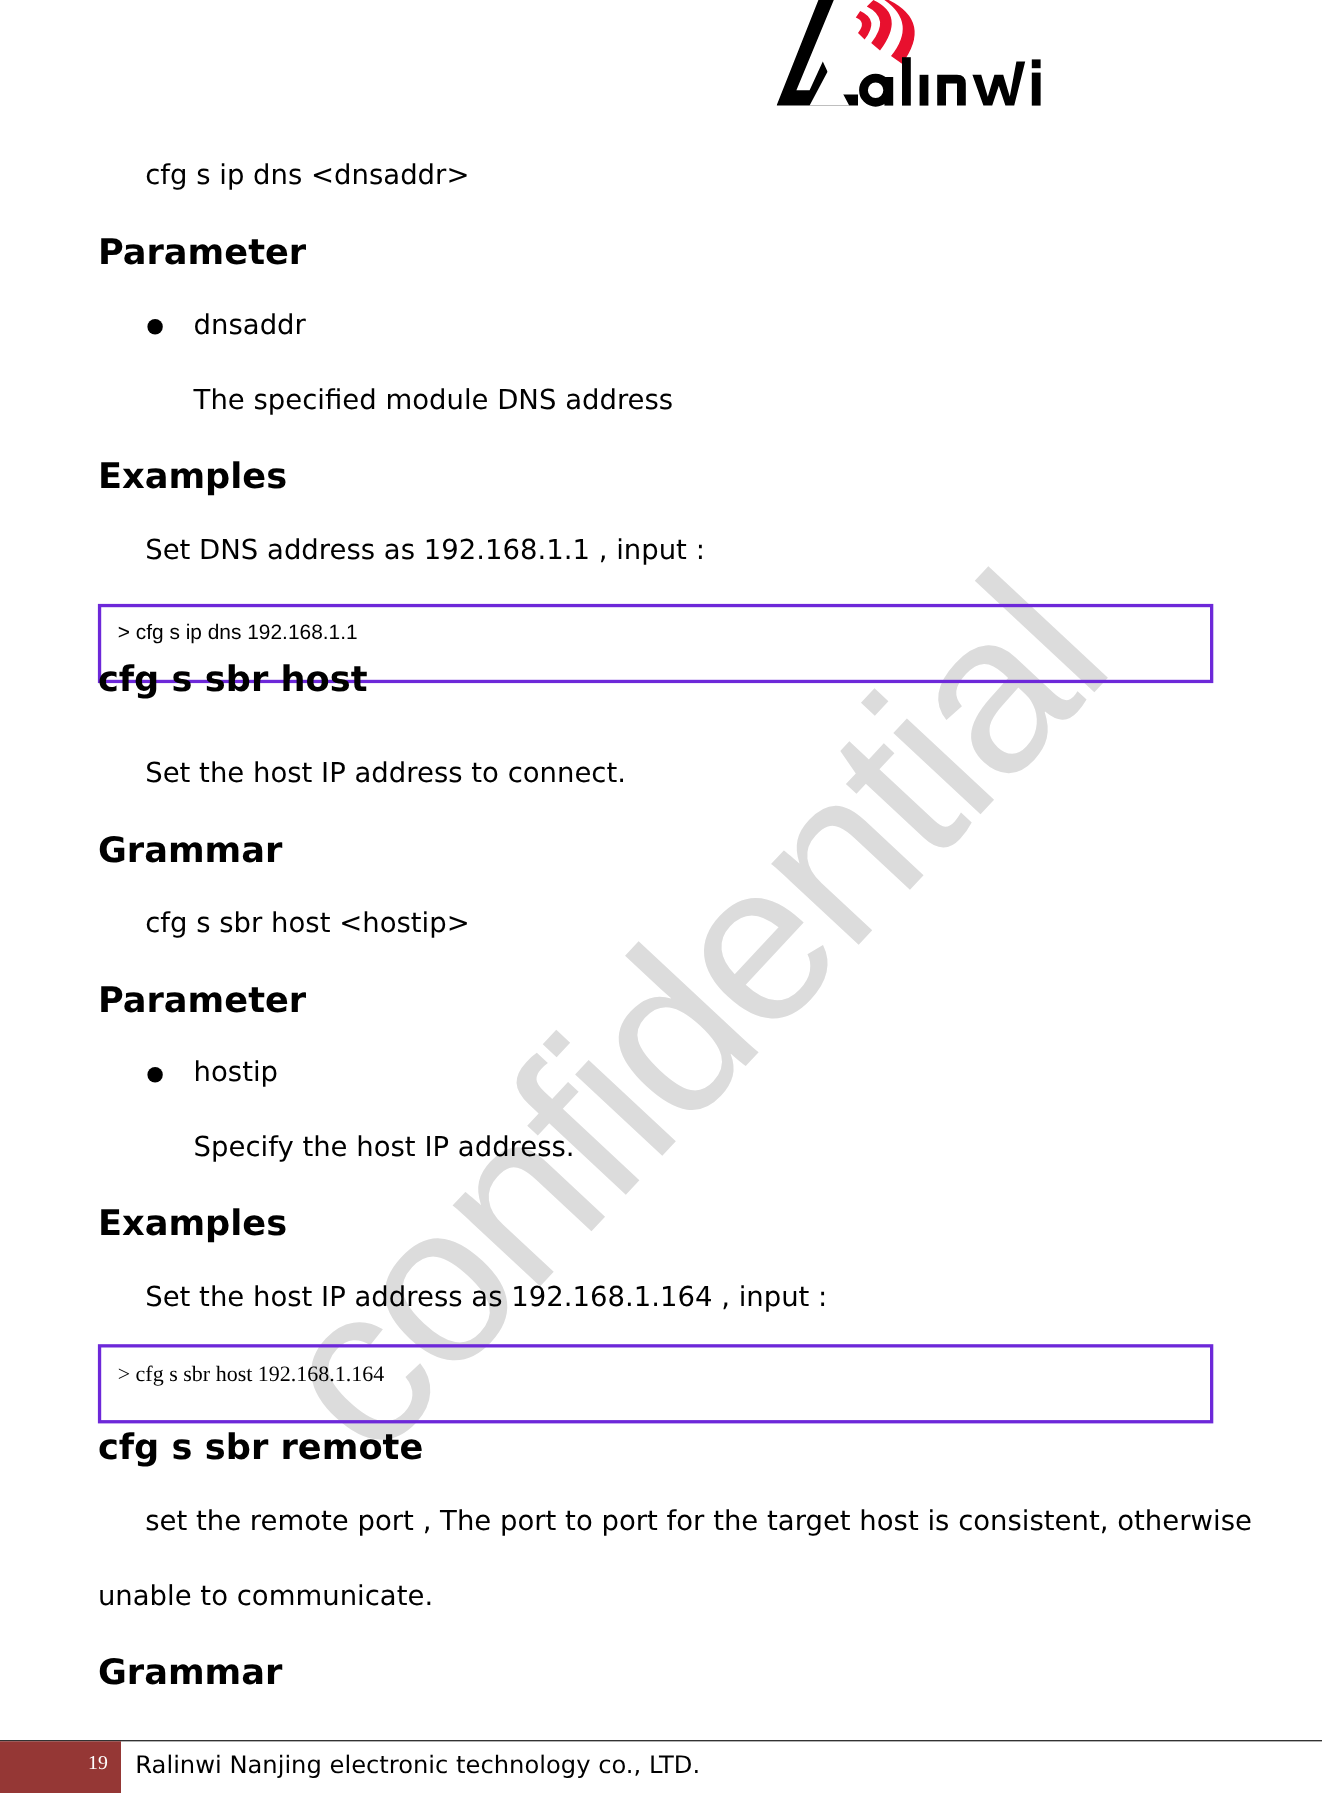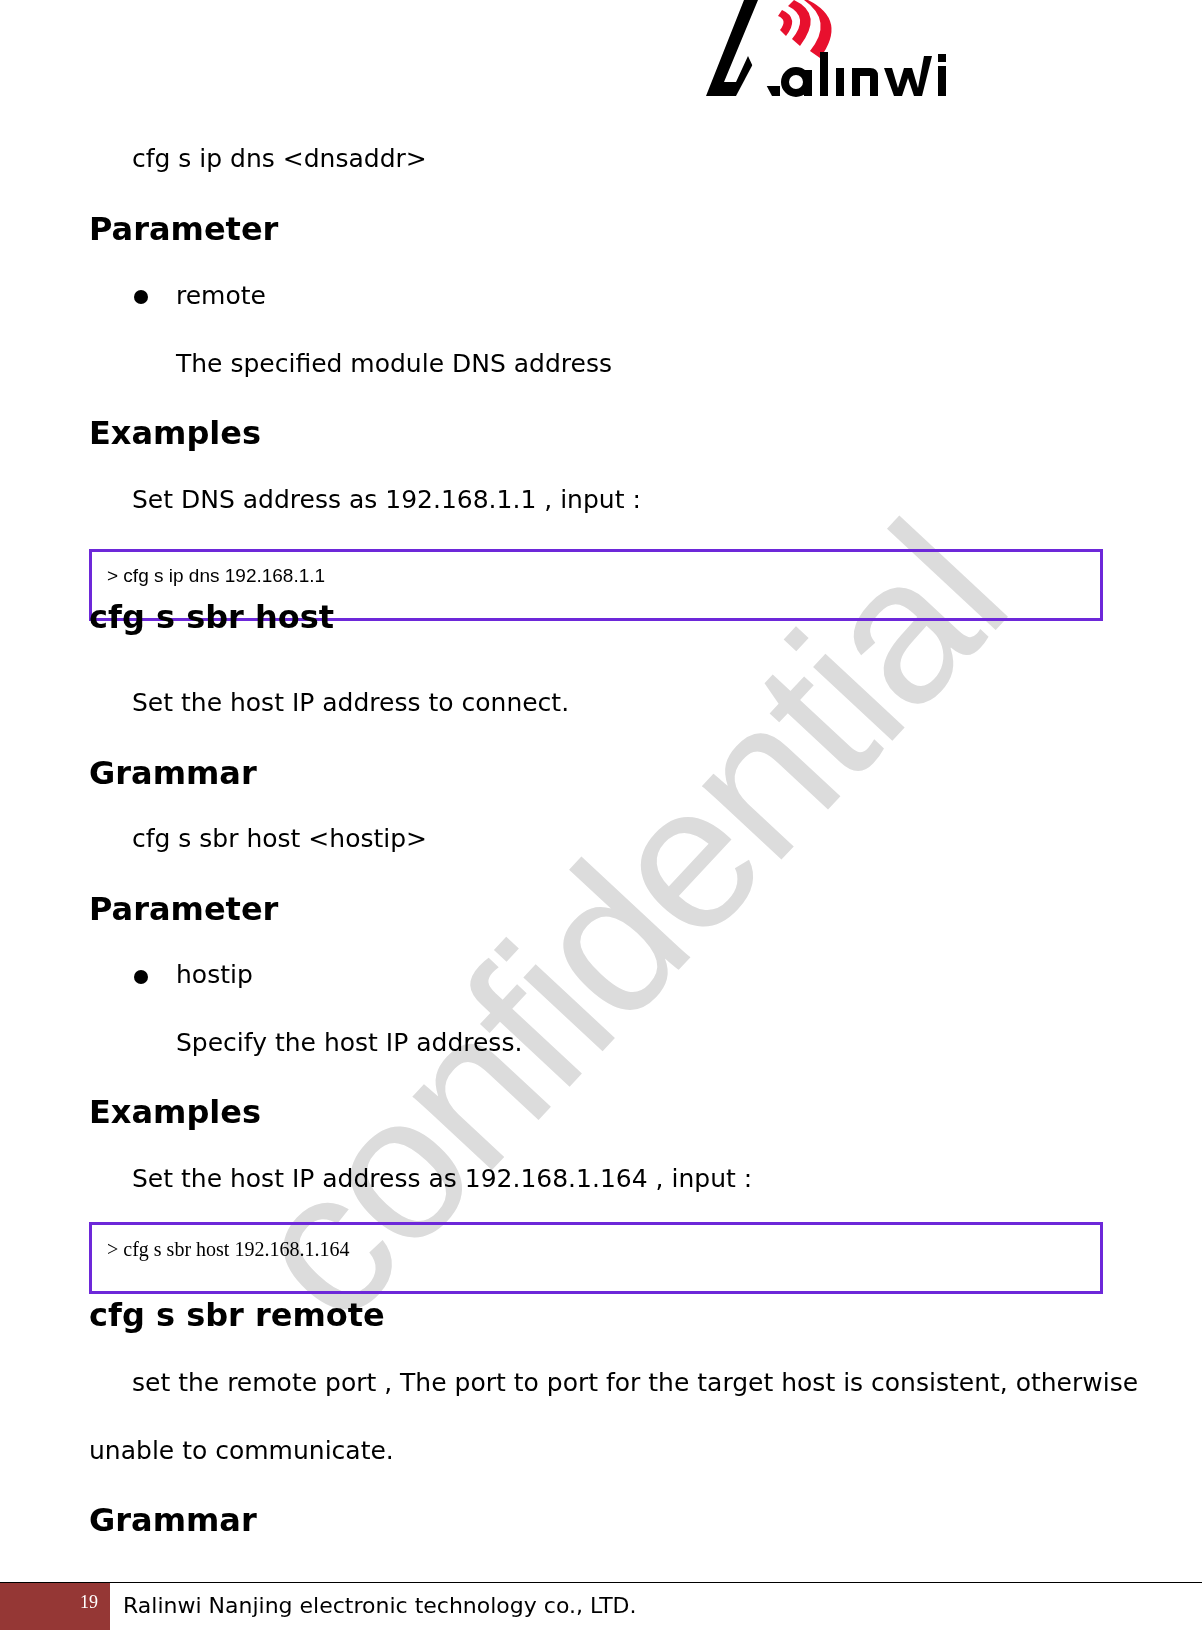--- a/index.html
+++ b/index.html
@@ -41,21 +41,21 @@
   <rect x="130" y="68" width="8" height="28" fill="#000"></rect>
   <path d="M146 96 L146 68 L164 68 Q172 68 172 76 L172 96 L164 96 L164 76 L154 76 L154 96 Z" fill="#000"></path>
   <path d="M178 68 L186 68 L192 88 L198 68 L206 68 L212 88 L218 56 L226 56 L216 96 L208 96 L202 78 L196 96 L188 96 Z" fill="#000"></path>
   <rect x="232" y="66" width="8" height="30" fill="#000"></rect>
   <rect x="232" y="54" width="8" height="8" fill="#000"></rect>
 </svg>
 
 <div class="line body-text indent1" style="top:144px">cfg s ip dns &lt;dnsaddr&gt;</div>
 <div class="line heading" style="top:210px">Parameter</div>
 <div class="bullet" style="top:290px"></div>
-<div class="line body-text indent2" style="top:281px">remote</div>
+<div class="line body-text indent2" style="top:281px">dnsaddr</div>
 <div class="line body-text indent2" style="top:349px">The specified module DNS address</div>
 <div class="line heading" style="top:414px">Examples</div>
 <div class="line body-text indent1" style="top:485px">Set DNS address as 192.168.1.1 , input :</div>
 
 <div class="code-box" style="top:549px">
   <span class="code-text code1">&gt; cfg s ip dns 192.168.1.1</span>
 </div>
 
 <div class="line heading" style="top:598px">cfg s sbr host</div>
 <div class="line body-text indent1" style="top:688px">Set the host IP address to connect.</div>

